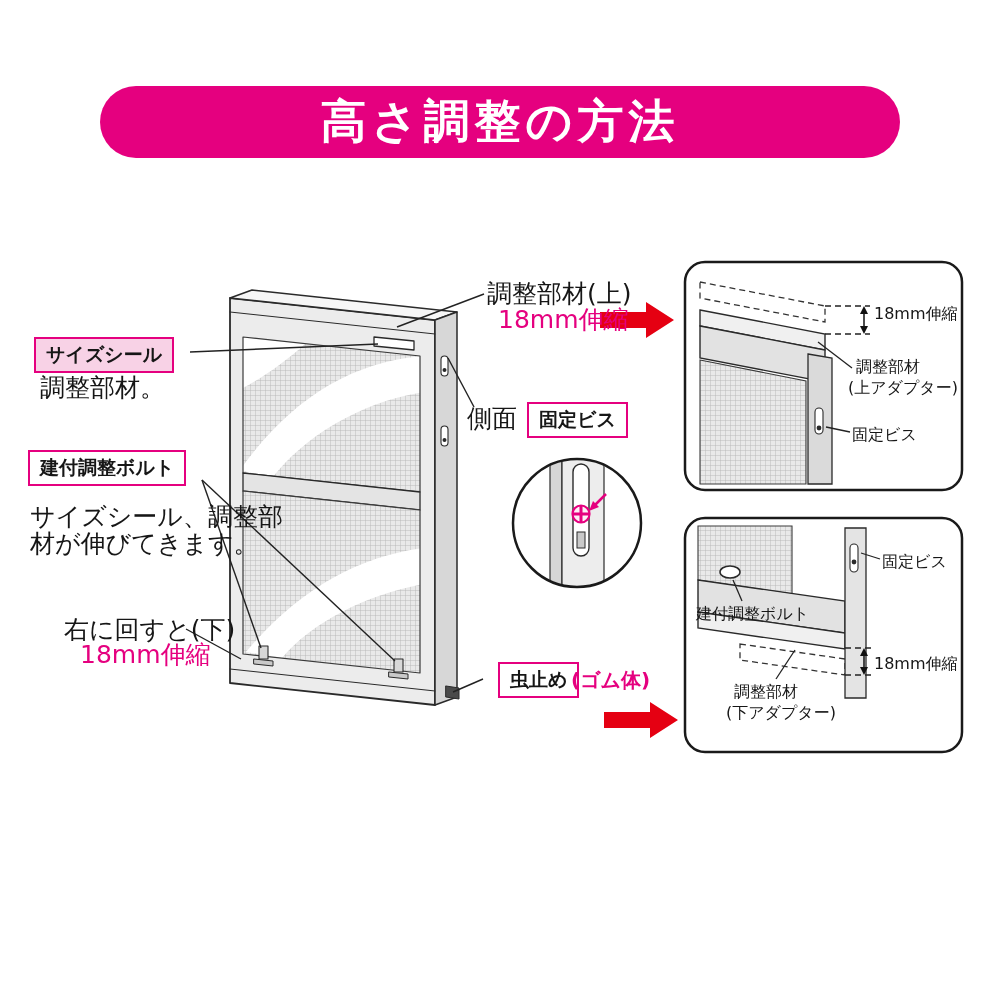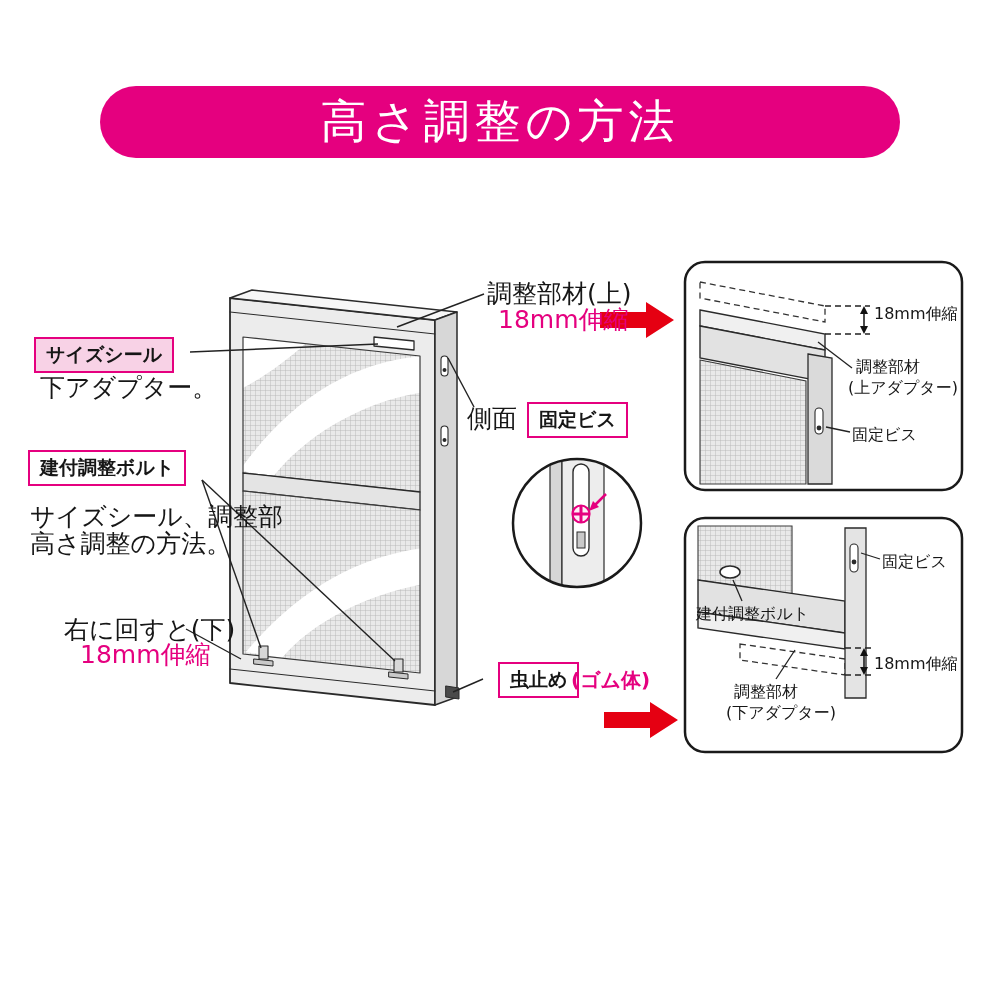--- a/index.html
+++ b/index.html
@@ -11,21 +11,21 @@
   html,body{margin:0;padding:0;background:#fff;}
   .canvas{
     position:relative;width:1000px;height:1000px;background:#ffffff;overflow:hidden;
     font-family:"DejaVu Sans","Liberation Sans",sans-serif;color:var(--ink);
   }
   .banner{
     position:absolute;left:100px;top:86px;width:800px;height:72px;
     background:var(--magenta);border-radius:36px;
     display:flex;align-items:center;justify-content:center;
   }
-  .banner span{color:#fff;font-size:46px;font-weight:400;letter-spacing:5px;}
+  .banner span{color:#fff;font-size:46px;font-weight:700;letter-spacing:5px;}
   .art{position:absolute;left:0;top:0;}
   .lbl{position:absolute;font-size:25px;line-height:22px;white-space:nowrap;color:var(--ink);}
   .lbl.magenta{color:var(--magenta);}
   .boxlbl{
     position:absolute;border:2.5px solid var(--magenta);background:#fff;
     font-size:19px;font-weight:700;color:var(--ink);white-space:nowrap;
     padding:3px 10px;display:flex;align-items:center;justify-content:center;
   }
   .boxlbl.pink{background:var(--pink);}
   .plbl{position:absolute;font-size:16px;line-height:21px;white-space:nowrap;color:var(--ink);}
@@ -188,25 +188,25 @@
       <polygon points="864,648 860,656 868,656" fill="#111"></polygon>
       <polygon points="864,675 860,667 868,667" fill="#111"></polygon>
 
       <line x1="880" y1="559" x2="861" y2="553" stroke="#222" stroke-width="1.3"></line>
       <line x1="742" y1="601" x2="733" y2="580" stroke="#222" stroke-width="1.3"></line>
       <line x1="776" y1="679" x2="795" y2="650" stroke="#222" stroke-width="1.3"></line>
     </g>
   </svg>
 
   <div class="boxlbl pink" style="left:34px;top:337px">サイズシール</div>
-  <div class="lbl" style="left:40px;top:377px">下アダプター。</div>
+  <div class="lbl" style="left:40px;top:377px">調整部材。</div>
 
   <div class="boxlbl" style="left:28px;top:450px">建付調整ボルト</div>
   <div class="lbl" style="left:30px;top:506px">サイズシール、調整部</div>
-  <div class="lbl" style="left:30px;top:533px">高さ調整の方法。</div>
+  <div class="lbl" style="left:30px;top:533px">材が伸びてきます。</div>
 
   <div class="lbl" style="left:64px;top:619px">右に回すと(下)</div>
   <div class="lbl magenta" style="left:80px;top:644px">18mm伸縮</div>
 
   <div class="lbl" style="left:487px;top:283px">調整部材(上)</div>
   <div class="lbl magenta" style="left:498px;top:309px">18mm伸縮</div>
 
   <div class="lbl" style="left:467px;top:408px">側面</div>
   <div class="boxlbl" style="left:527px;top:402px">固定ビス</div>
 

